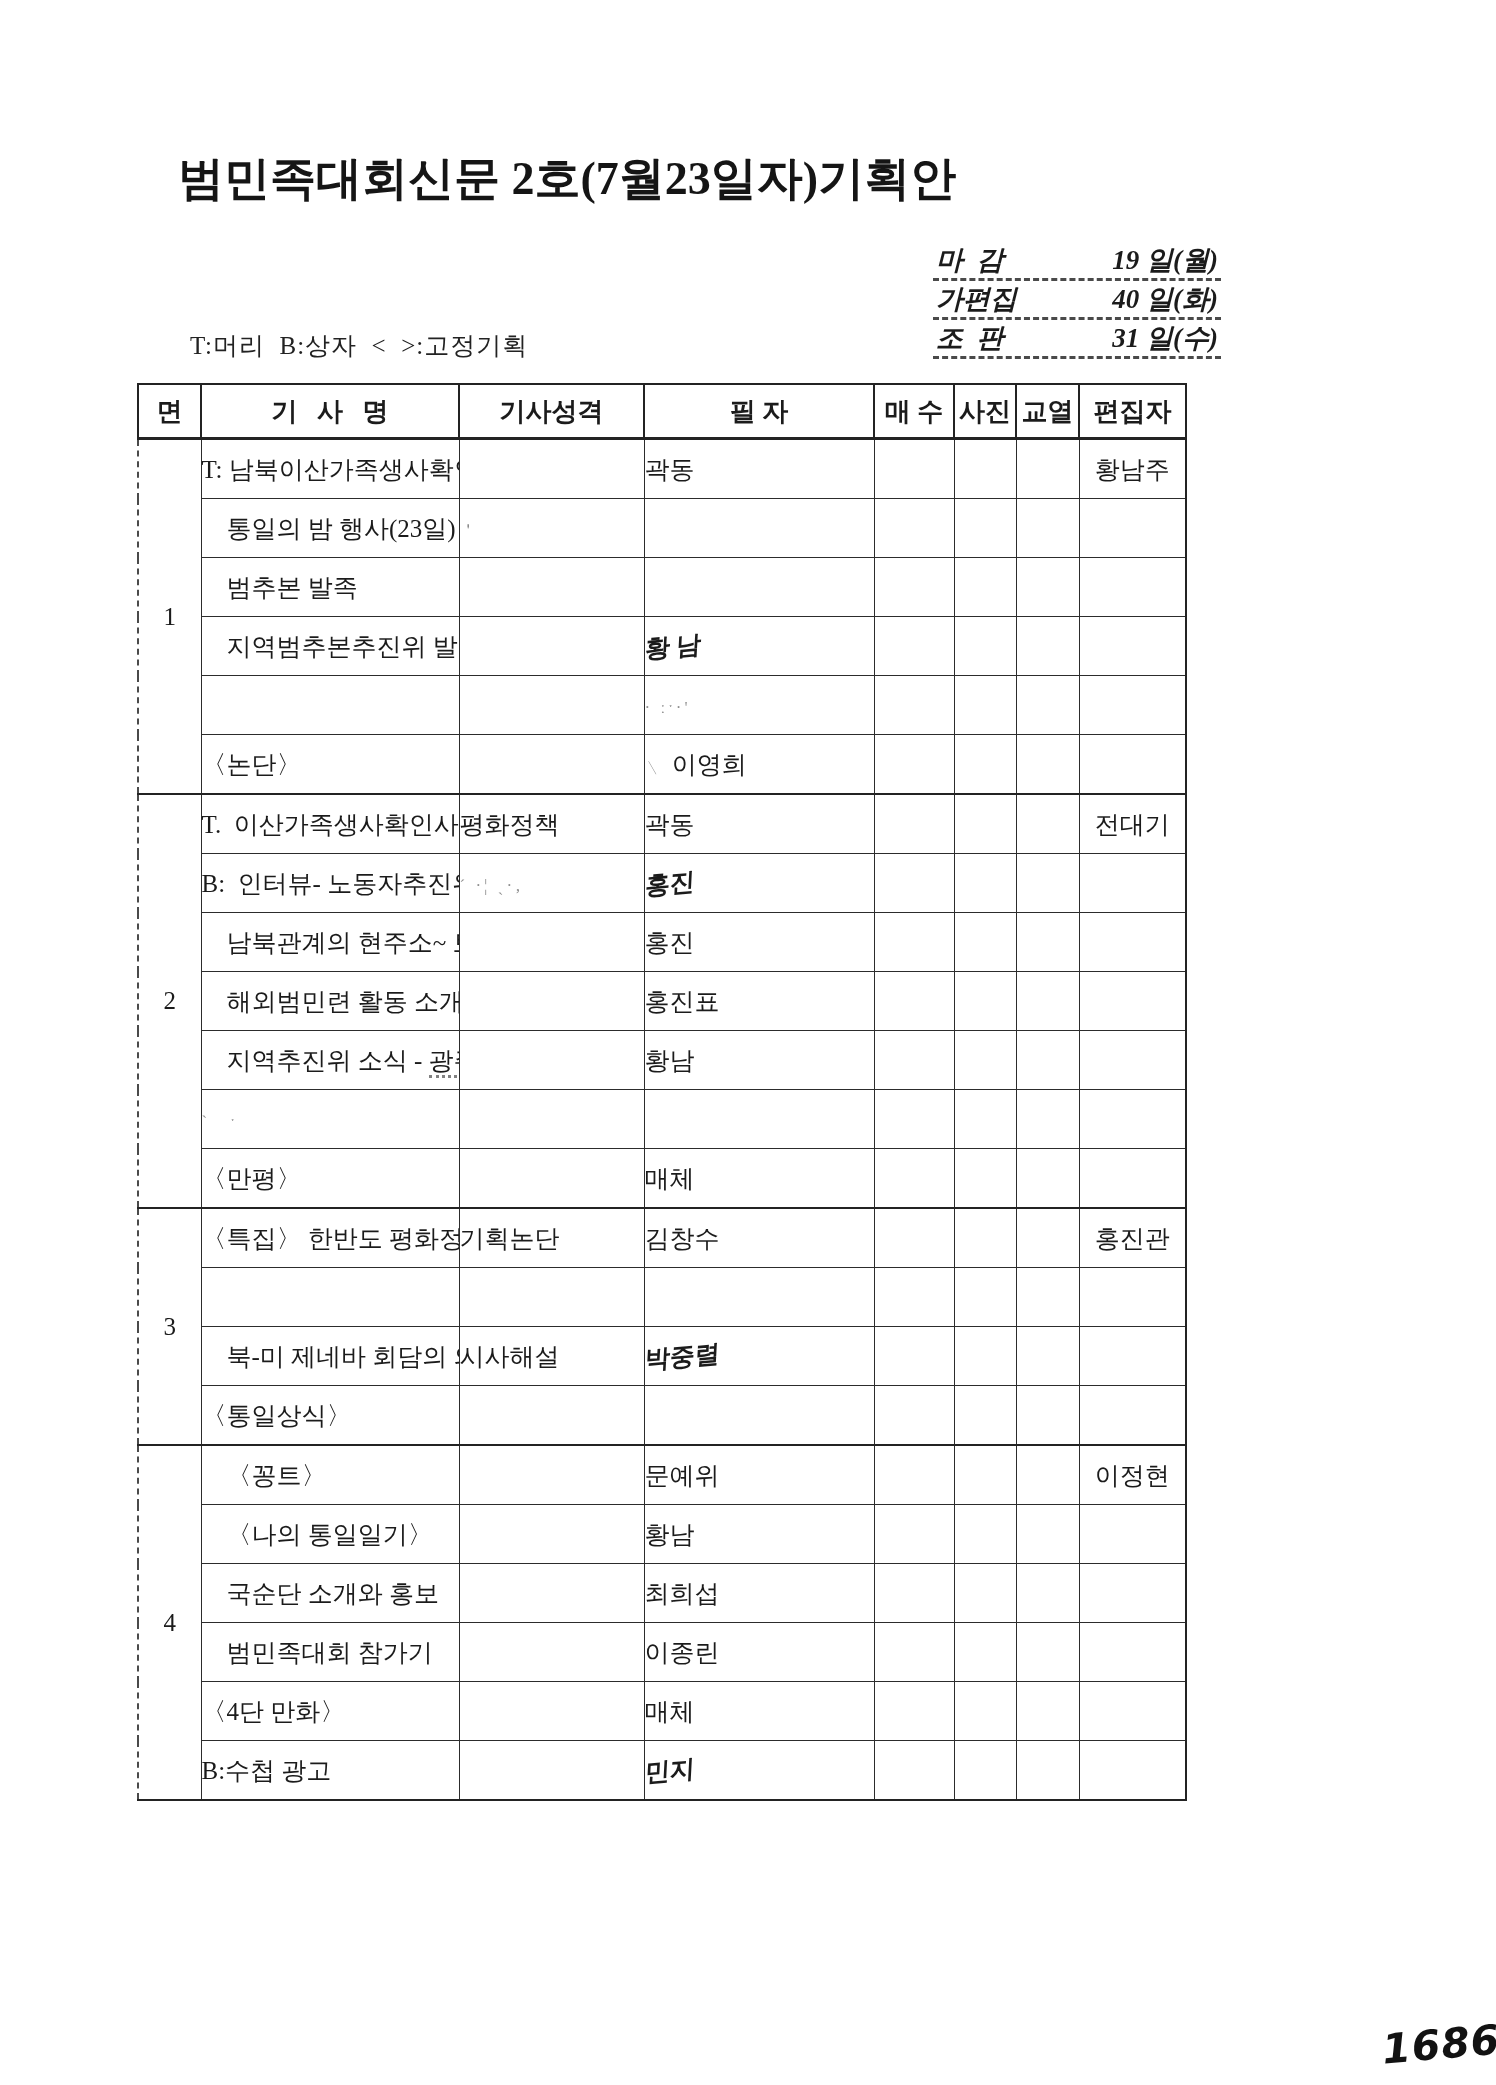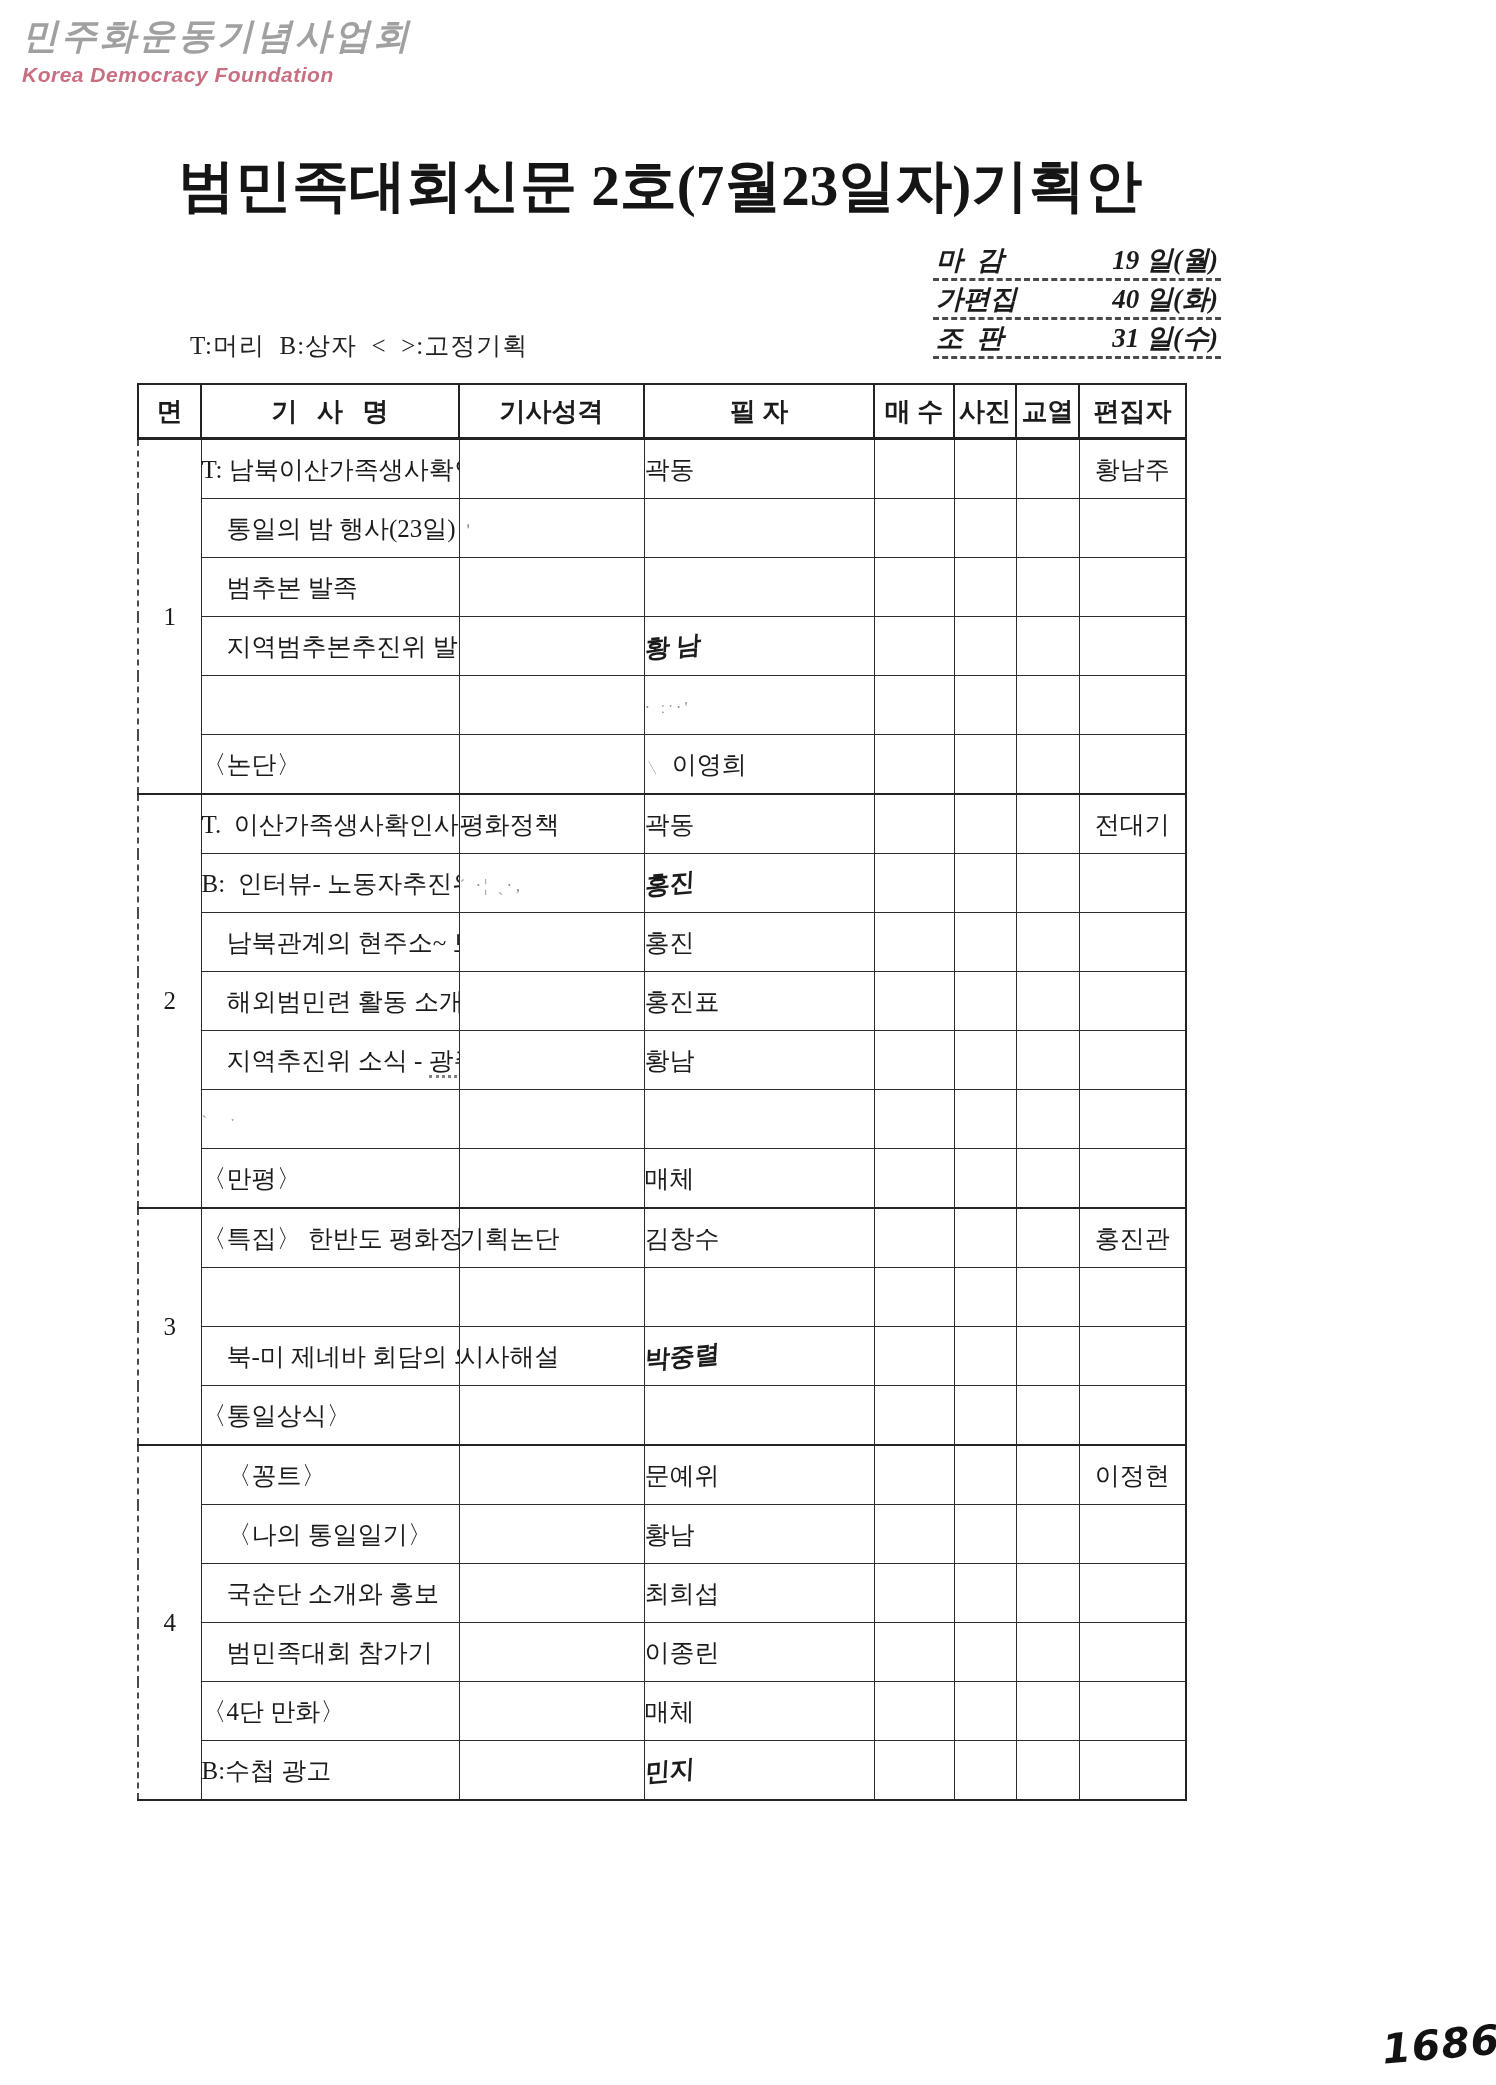--- a/index.html
+++ b/index.html
@@ -20,21 +20,21 @@
   }
   .logo-en{
     margin-top:2px;
     font-size:21px;font-weight:800;font-style:italic;
     font-family:"Liberation Sans","DejaVu Sans",sans-serif;
     letter-spacing:0.5px;
   }
   
   .title{
     position:absolute;left:178px;top:148px;margin:0;
-    font-size:57px;font-weight:700;letter-spacing:0px;
+    font-size:46px;font-weight:700;letter-spacing:0px;
     white-space:pre;color:#151515;
   }
   
   .schedule{position:absolute;left:933px;top:244px;width:288px;font-style:italic;}
   .sched-line{
     display:flex;justify-content:space-between;
     font-size:27px;font-weight:700;line-height:33px;
     border-bottom:3px dashed #4a4a4a;
     padding:0 3px 1px 3px;margin-bottom:2px;
     white-space:pre;
@@ -86,24 +86,20 @@
     font-size:41px;font-weight:700;font-style:italic;
     font-family:"DejaVu Sans","Liberation Sans",sans-serif;
     transform:rotate(-5deg);letter-spacing:1px;color:#121212;
   }
 </style>
 </head>
 <body>
 
 <div class="page">
 
-  <div class="logo">
-    <div class="logo-kr" style="color: rgb(160, 160, 160);">민주화운동기념사업회</div>
-    <div class="logo-en" style="color: rgb(201, 111, 130);">Korea Democracy Foundation</div>
-  </div>
 
   <h1 class="title">범민족대회신문 2호(7월23일자)기획안</h1>
 
   <div class="schedule">
       <div class="sched-line"><span>마  감</span><span>19 일(월)</span></div>
       <div class="sched-line"><span>가편집</span><span>40 일(화)</span></div>
       <div class="sched-line"><span>조  판</span><span>31 일(수)</span></div>
     </div>
 
   <div class="legend">T:머리  B:상자  &lt;  &gt;:고정기획</div>

